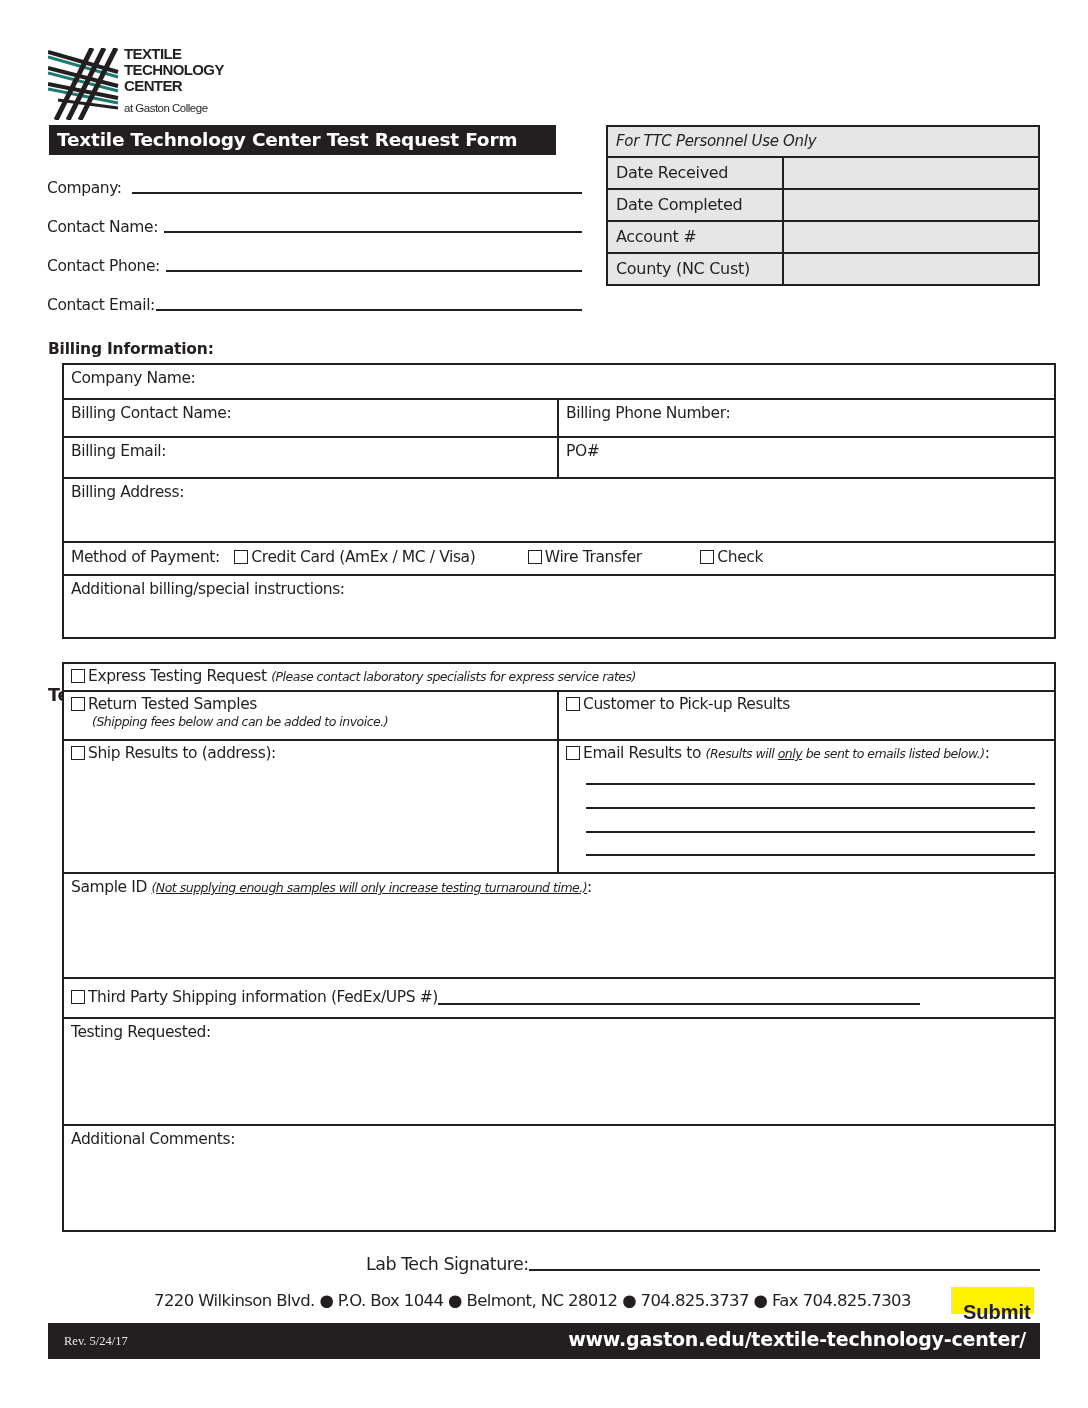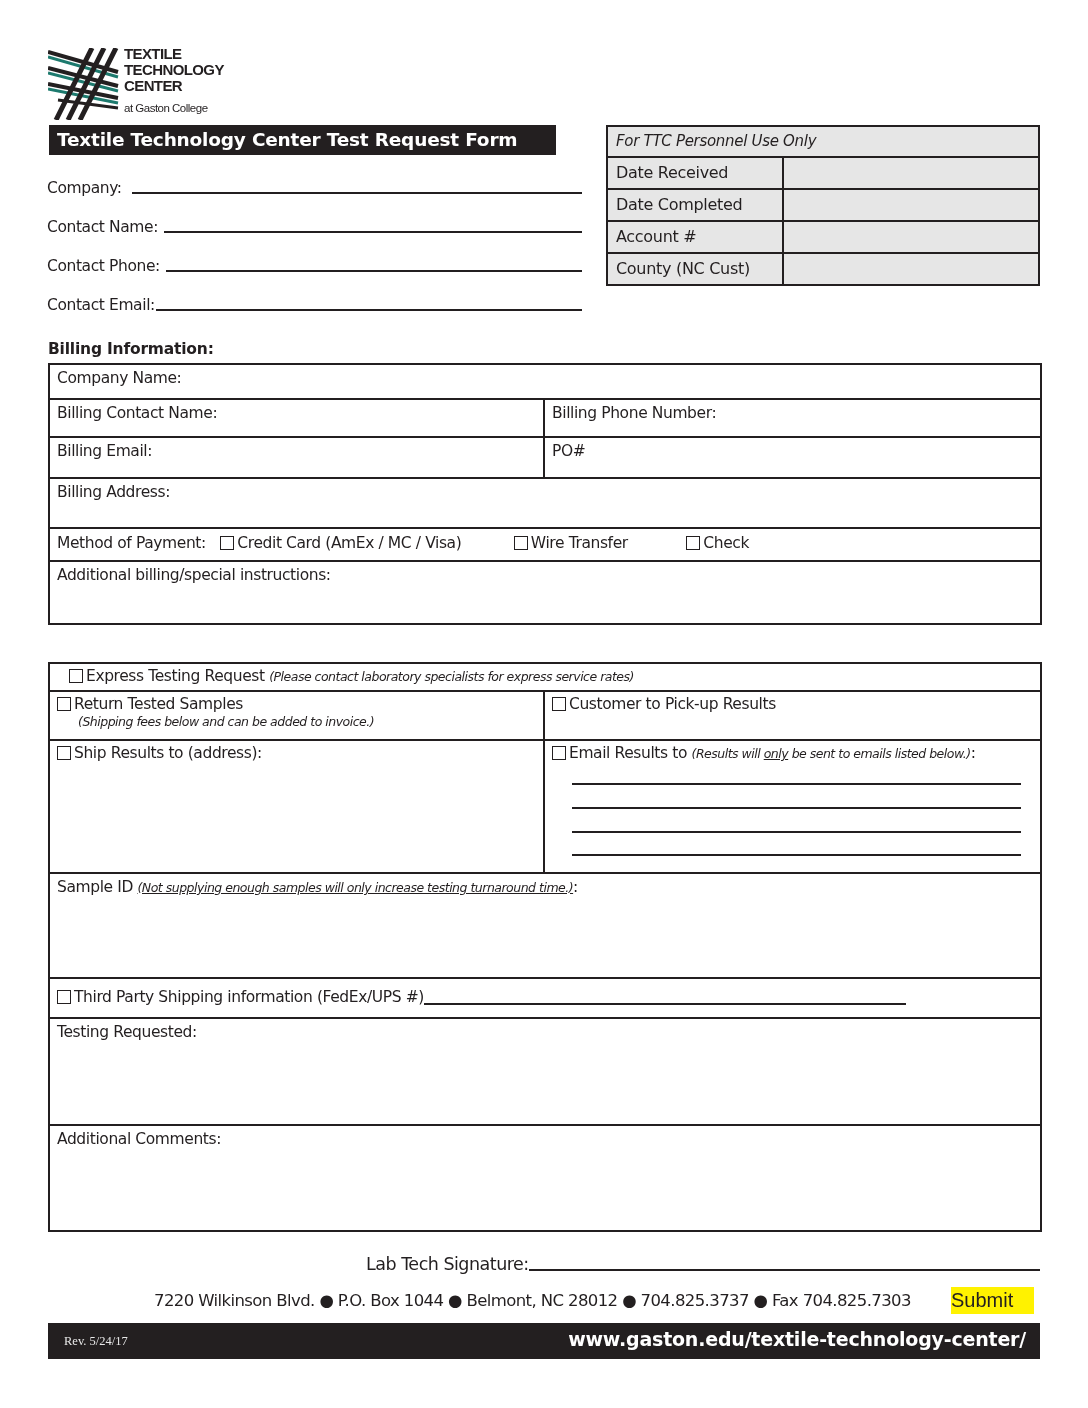--- a/index.html
+++ b/index.html
@@ -25,40 +25,40 @@
   .ttc-head { height: 29px; border-bottom: 2px solid #231f20; font-style: italic; font-size: 15px; line-height: 29px; padding-left: 8px; letter-spacing: -0.3px; }
   .ttc-row { display: flex; height: 30px; border-bottom: 2px solid #231f20; }
   .ttc-row:last-child { border-bottom: none; justify-content: space-between; }
   .ttc-row .k { width: 166px; border-right: 2px solid #231f20; font-size: 16px; line-height: 30px; padding-left: 8px; letter-spacing: -0.3px; white-space: nowrap; }
   .ttc-row .v { flex: 1; }
 
   
   .section-head { left: 48px; font-weight: bold; letter-spacing: -0.2px; }
 
   
-  .ftable { left: 48px; width: 994px; border: 2px solid #231f20; box-sizing: border-box; background: #fff; }
+  .ftable { left: 62px; width: 994px; border: 2px solid #231f20; box-sizing: border-box; background: #fff; }
   .frow { display: flex; border-bottom: 2px solid #231f20; box-sizing: border-box; }
   .frow:last-child { border-bottom: none; }
   .fcell { box-sizing: border-box; padding: 4px 7px; font-size: 15.5px; letter-spacing: -0.4px; white-space: nowrap; }
   .fcell.left { width: 495px; border-right: 2px solid #231f20; }
   .fcell.full { flex: 1; }
   .fcell.right { flex: 1; }
 
   .cb { display: inline-block; width: 14px; height: 14px; border: 1.6px solid #231f20; box-sizing: border-box; vertical-align: -2px; margin-right: 3px; background: #fff; cursor: pointer; }
   .pay-opt { display: inline-block; }
   .small-i { font-style: italic; font-size: 12.5px; letter-spacing: -0.5px; }
   .u { text-decoration: underline; }
   .email-line { border-bottom: 2px solid #231f20; margin-left: 20px; margin-right: 12px; height: 21px; }
   .third-line { display: inline-block; width: 482px; border-bottom: 2px solid #231f20; height: 14px; vertical-align: -3px; }
 
   
   .sig { left: 366px; top: 1253px; width: 674px; display: flex; align-items: flex-end; font-size: 17.5px; letter-spacing: -0.5px; }
   .sig .line { flex: 1; border-bottom: 2px solid #231f20; height: 16px; margin-bottom: 3px; }
   .address { left: 154px; top: 1291px; font-size: 16.5px; letter-spacing: -0.6px; white-space: nowrap; }
-  .submit { left: 951px; top: 1287px; width: 83px; height: 27px; background: #fff200; font-family: "Liberation Sans", sans-serif; font-weight: normal; font-size: 20px; line-height: 27px; text-align: left; border: none; color: #231f20; cursor: pointer; padding: 0; }
+  .submit { left: 951px; top: 1287px; width: 83px; height: 27px; background: #fff200; font-family: "Liberation Sans", sans-serif; font-weight: bold; font-size: 20px; line-height: 27px; text-align: right; border: none; color: #231f20; cursor: pointer; padding: 12px; }
   .footer-bar { left: 48px; top: 1323px; width: 992px; height: 36px; background: #231f20; color: #fff; }
   .footer-bar .rev { position: absolute; left: 16px; top: 11px; font-family: "Liberation Serif", serif; font-size: 12.5px; color: #e8e8e8; }
   .footer-bar .url { position: absolute; right: 14px; top: 5px; font-weight: bold; font-size: 19px; letter-spacing: -0.2px; }
 </style>
 </head>
 <body>
 
 <div class="abs logo">
   <svg width="74" height="72" viewBox="0 0 74 72">
 
@@ -140,21 +140,21 @@
     </div>
   </div>
   <div class="frow" style="height:41px;">
     <div class="fcell left">
       <span>Billing Email:</span>
     </div>
     <div class="fcell right">
       <span>PO#</span>
     </div>
   </div>
-  <div class="frow" style="height:50px;">
+  <div class="frow" style="height:64px;">
     <div class="fcell full">
       <span>Billing Address:</span>
     </div>
   </div>
   <div class="frow" style="height:33px;">
     <div class="fcell full" style="padding-top:5px;">
       <span>Method of Payment:</span>
       <span class="pay-opt" style="margin-left:10px;">
         <span class="cb"></span><span>Credit Card (AmEx / MC / Visa)</span>
       </span>
@@ -169,21 +169,21 @@
   <div class="frow" style="height:61px;">
     <div class="fcell full">
       <span>Additional billing/special instructions:</span>
     </div>
   </div>
 </div>
 
 <div class="abs section-head" style="top:637px; font-size:17.5px;margin-top:48px;">Testing Information</div>
 
 <div class="abs ftable" style="top:662px;">
-  <div class="frow" style="height:28px;padding-left:12px;">
+  <div class="frow" style="height:28px;">
     <div class="fcell full" style="padding:3px 7px;">
       <span class="cb"></span><span>Express Testing Request</span>
       <span class="small-i">(Please contact laboratory specialists for express service rates)</span>
     </div>
   </div>
   <div class="frow" style="height:49px;">
     <div class="fcell left" style="padding:3px 7px;">
       <div><span class="cb"></span><span>Return Tested Samples</span></div>
       <div class="small-i" style="padding-left:21px; margin-top:1px;">(Shipping fees below and can be added to invoice.)</div>
     </div>

